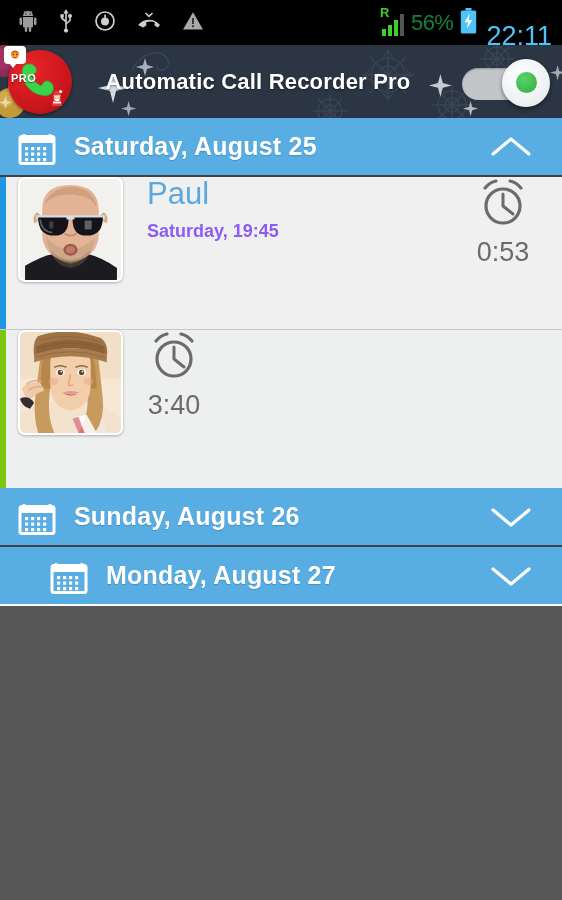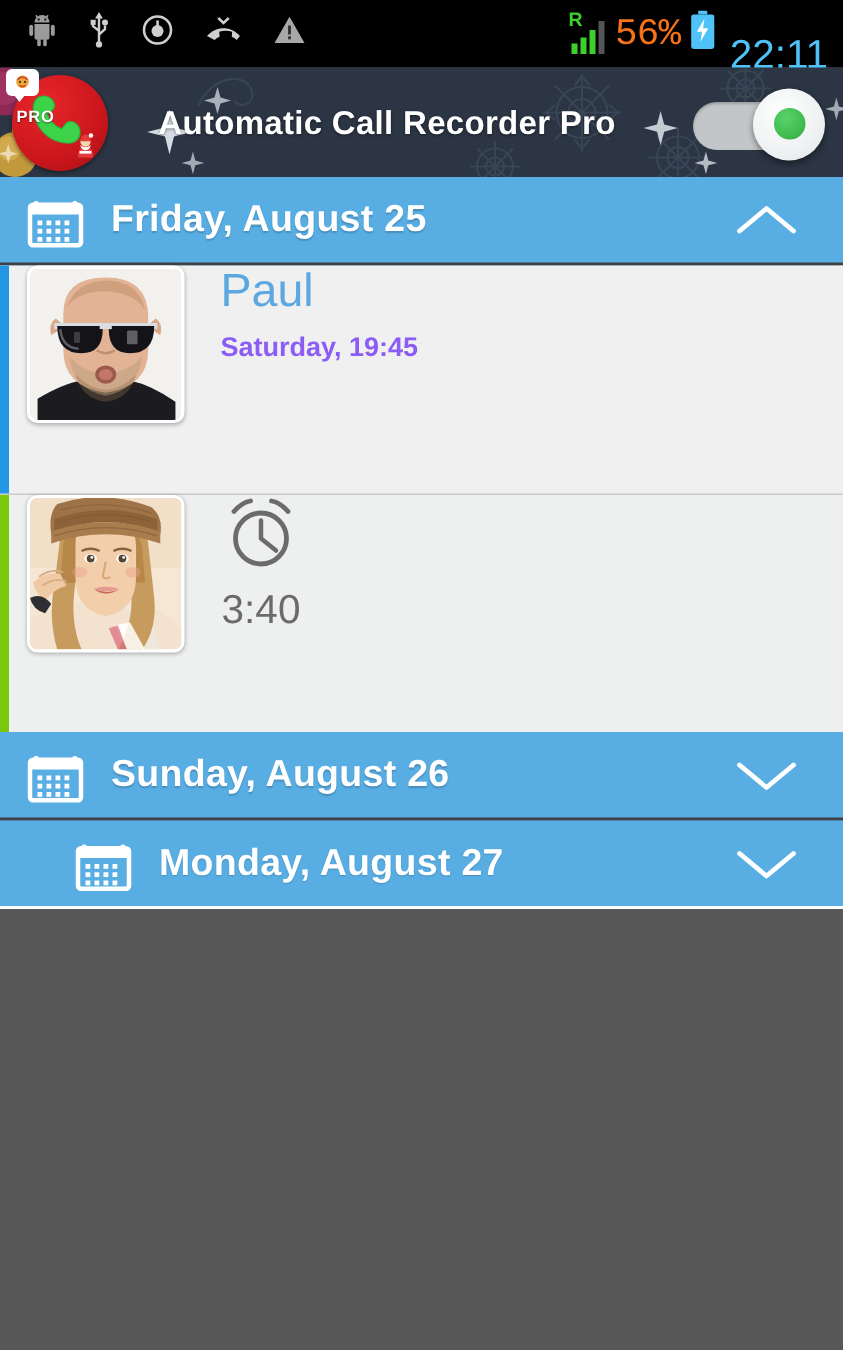--- a/index.html
+++ b/index.html
@@ -14,22 +14,22 @@
   
   .statusbar {
     position:relative; height:45px; width:100%;
     background:#000; display:flex; align-items:center;
     padding:0 10px 0 18px;
   }
   .sb-left { display:flex; align-items:center; gap:20px; }
   .sb-right { margin-left:auto; display:flex; align-items:center; gap:7px; }
   .sb-icon { display:block; }
   .sb-batt-text {
-    color:#f97316; font-size:25px; letter-spacing:-0.5px;
-    font-family:Liberation Mono, monospace;
+    color:#15803d; font-size:22px; letter-spacing:-0.5px;
+    font-family:Liberation Sans, sans-serif;
   }
   .sb-clock {
     color:#4FC3F7; font-size:27px; letter-spacing:0px; padding-left:2px;margin-top:28px;
   }
   .sig-wrap { position:relative; display:flex; align-items:flex-end; height:26px; }
   .sig-r {
     position:absolute; left:-1px; top:-4px; color:#3BD12A;
     font-size:13px; font-weight:bold; line-height:1;
   }
   .bars { display:flex; align-items:flex-end; gap:2px; height:22px; margin-left:1px; }
@@ -343,21 +343,21 @@
             <rect x="14" y="25.5" width="3.2" height="3.2"></rect>
           <rect x="20" y="25.5" width="3.2" height="3.2"></rect>
             <rect x="26" y="25.5" width="3.2" height="3.2"></rect>
           <rect x="8" y="31" width="3.2" height="3.2"></rect>
             <rect x="14" y="31" width="3.2" height="3.2"></rect>
           <rect x="20" y="31" width="3.2" height="3.2"></rect>
             <rect x="26" y="31" width="3.2" height="3.2"></rect>
         </g>
       </svg>
     </span>
-    <span class="date-label">Friday, August 25</span>
+    <span class="date-label">Saturday, August 25</span>
     <span class="chev">
       <svg width="42" height="26" viewBox="0 0 42 26">
         <path d="M3 20 L21 5 L39 20" fill="none" stroke="#fff" stroke-width="3.2" stroke-linecap="round" stroke-linejoin="round"></path>
       </svg>
     </span>
   </div>
 
   <div class="rows">
 
     <div class="call-row row-a">
@@ -382,20 +382,31 @@
             <path d="M20 40 Q21 52 32 53" stroke="#5a5f66" stroke-width="1.6" fill="none"></path>
             <rect x="29" y="42" width="4" height="7" fill="#47484c" opacity="0.8"></rect>
             <rect x="64" y="41" width="7" height="9" rx="1" fill="#6a6c70" opacity="0.85"></rect>
           </g>
           <path d="M30 70 Q50 90 70 70 Q66 86 50 88 Q34 86 30 70 Z" fill="#8a6a4e" opacity="0.35"></path>
         </svg>
       </div>
       <div class="call-info">
         <div class="call-name">Paul</div>
         <div class="call-time">Saturday, 19:45</div>
+      </div>
+      <div class="call-dur">
+        <span>
+          <svg width="52" height="52" viewBox="0 0 52 52">
+            <circle cx="26" cy="29" r="17" fill="none" stroke="#6b6b6b" stroke-width="3.2"></circle>
+            <path d="M8 11 Q13 5 19 4" fill="none" stroke="#6b6b6b" stroke-width="3.2" stroke-linecap="round"></path>
+            <path d="M44 11 Q39 5 33 4" fill="none" stroke="#6b6b6b" stroke-width="3.2" stroke-linecap="round"></path>
+            <path d="M26 17 L26 29 L36 37" fill="none" stroke="#6b6b6b" stroke-width="3" stroke-linecap="round" stroke-linejoin="round"></path>
+          </svg>
+        </span>
+        <span class="dur-text">0:53</span>
       </div>
     </div>
 
     <div class="call-row row-b">
       <div class="accent green"></div>
       <div class="avatar">
         <svg viewBox="0 0 100 100" preserveAspectRatio="xMidYMid slice">
           <rect width="100" height="100" fill="#f6e7d4"></rect>
           <rect width="100" height="46" fill="#f2dfc7"></rect>
           <path d="M0 100 L0 80 Q20 70 36 68 L70 68 Q88 74 100 86 L100 100 Z" fill="#f3e2ce"></path>

